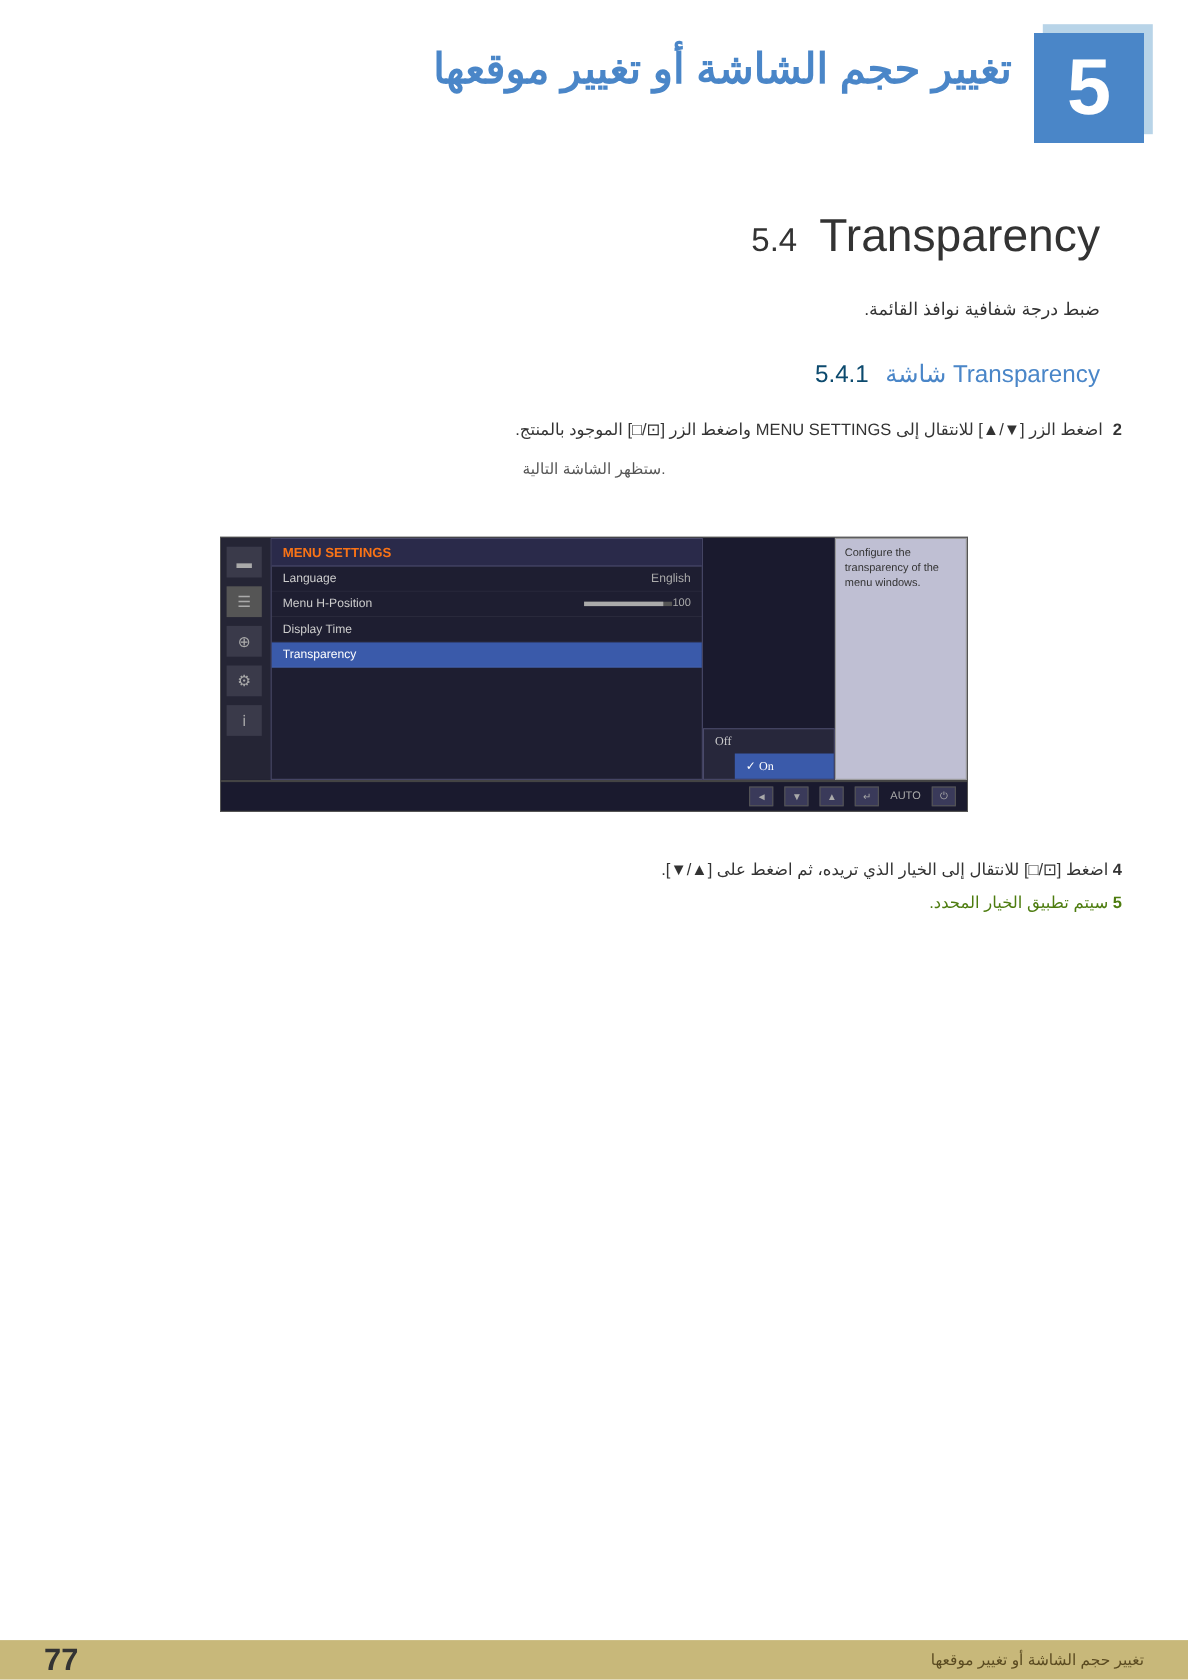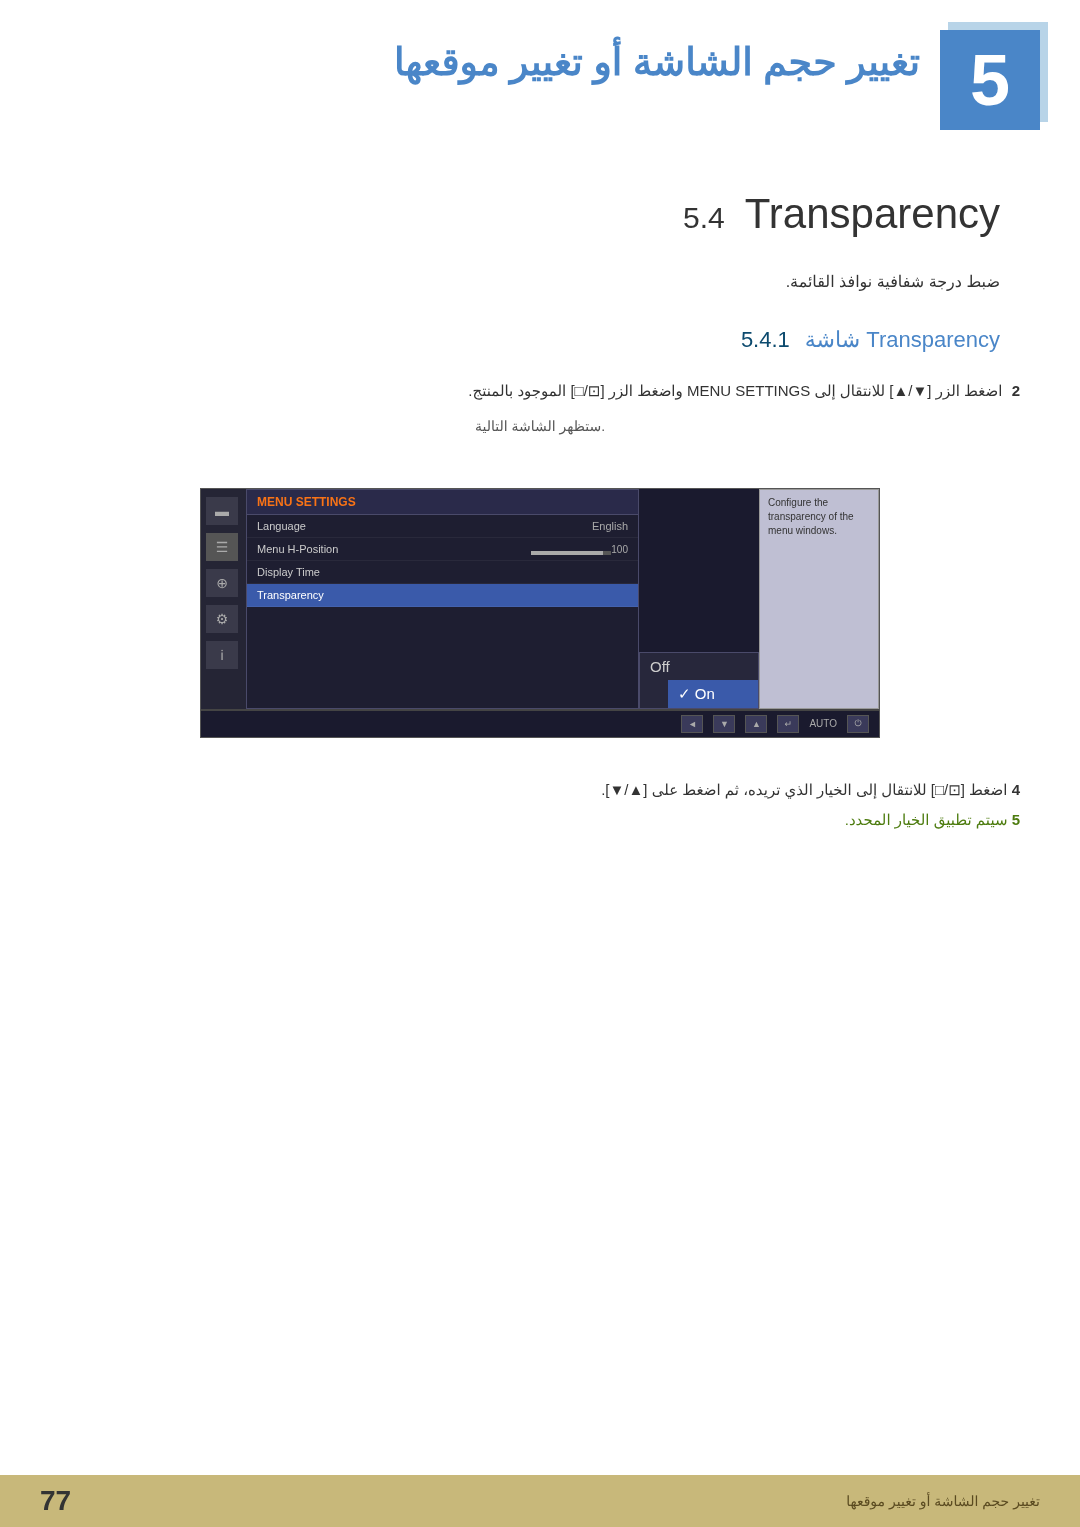--- a/index.html
+++ b/index.html
@@ -211,23 +211,24 @@
     .submenu-panel {
       width: 120px;
       background: rgba(40, 40, 60, 0.95);
       border: 1px solid #4a4a6a;
       position: relative;
       top: 0;
     }
 
     .submenu-item {
       padding: 5px 10px;
-      font-size: 15px;
+      font-size: 11px;
       color: #ccc;
       cursor: pointer;
+      font-family: Liberation Serif, serif;
     }
 
     .submenu-item.selected {
       background: #3a5aaa;
       color: white;
       display: flex;
       align-items: center;
       gap: 5px;
       margin-left: 28px;
     }
@@ -270,21 +271,21 @@
       color: #aaa;
       font-size: 10px;
     }
 
     
     .page-footer {
       position: absolute;
       bottom: 0;
       left: 0;
       right: 0;
-      height: 52px;
+      height: 36px;
       background: #c8b87a;
       display: flex;
       align-items: center;
       justify-content: space-between;
       padding: 0 40px;
     }
 
     .footer-text {
       font-size: 14px;
       color: #5a4a20;
@@ -293,21 +294,21 @@
 
     .footer-page-num {
       font-size: 28px;
       font-weight: bold;
       color: #333;
     }
 
     
     .slider-bar {
       display: flex;
-      align-items: flex-end;
+      align-items: center;
       gap: 0;
     }
 
     .slider-track {
       width: 80px;
       height: 4px;
       background: #555;
       position: relative;
     }
 

